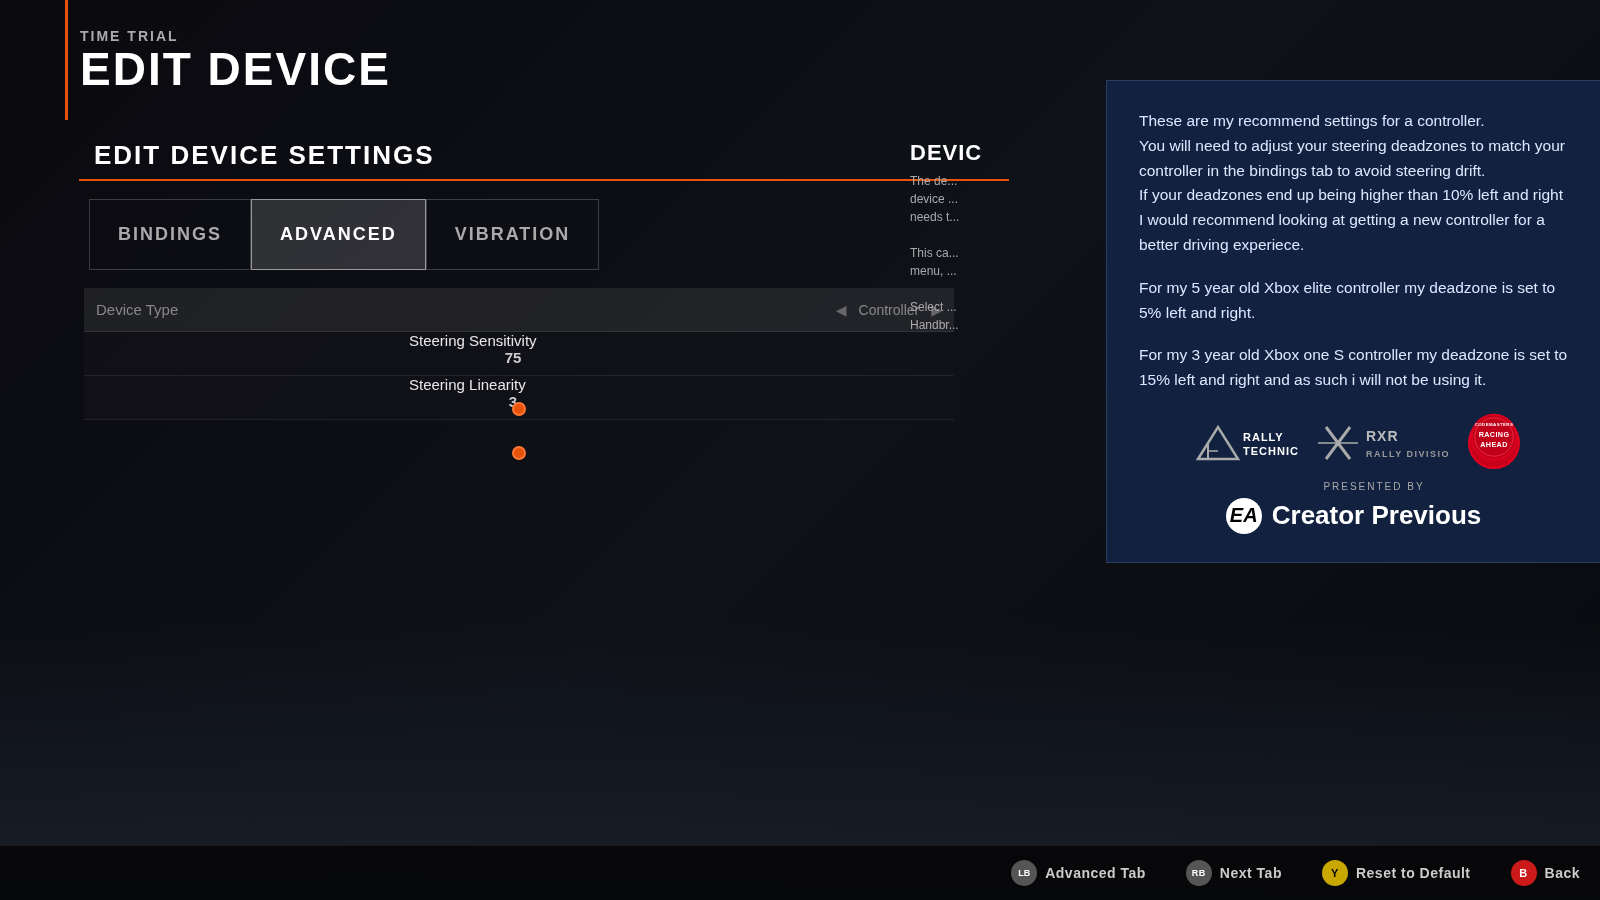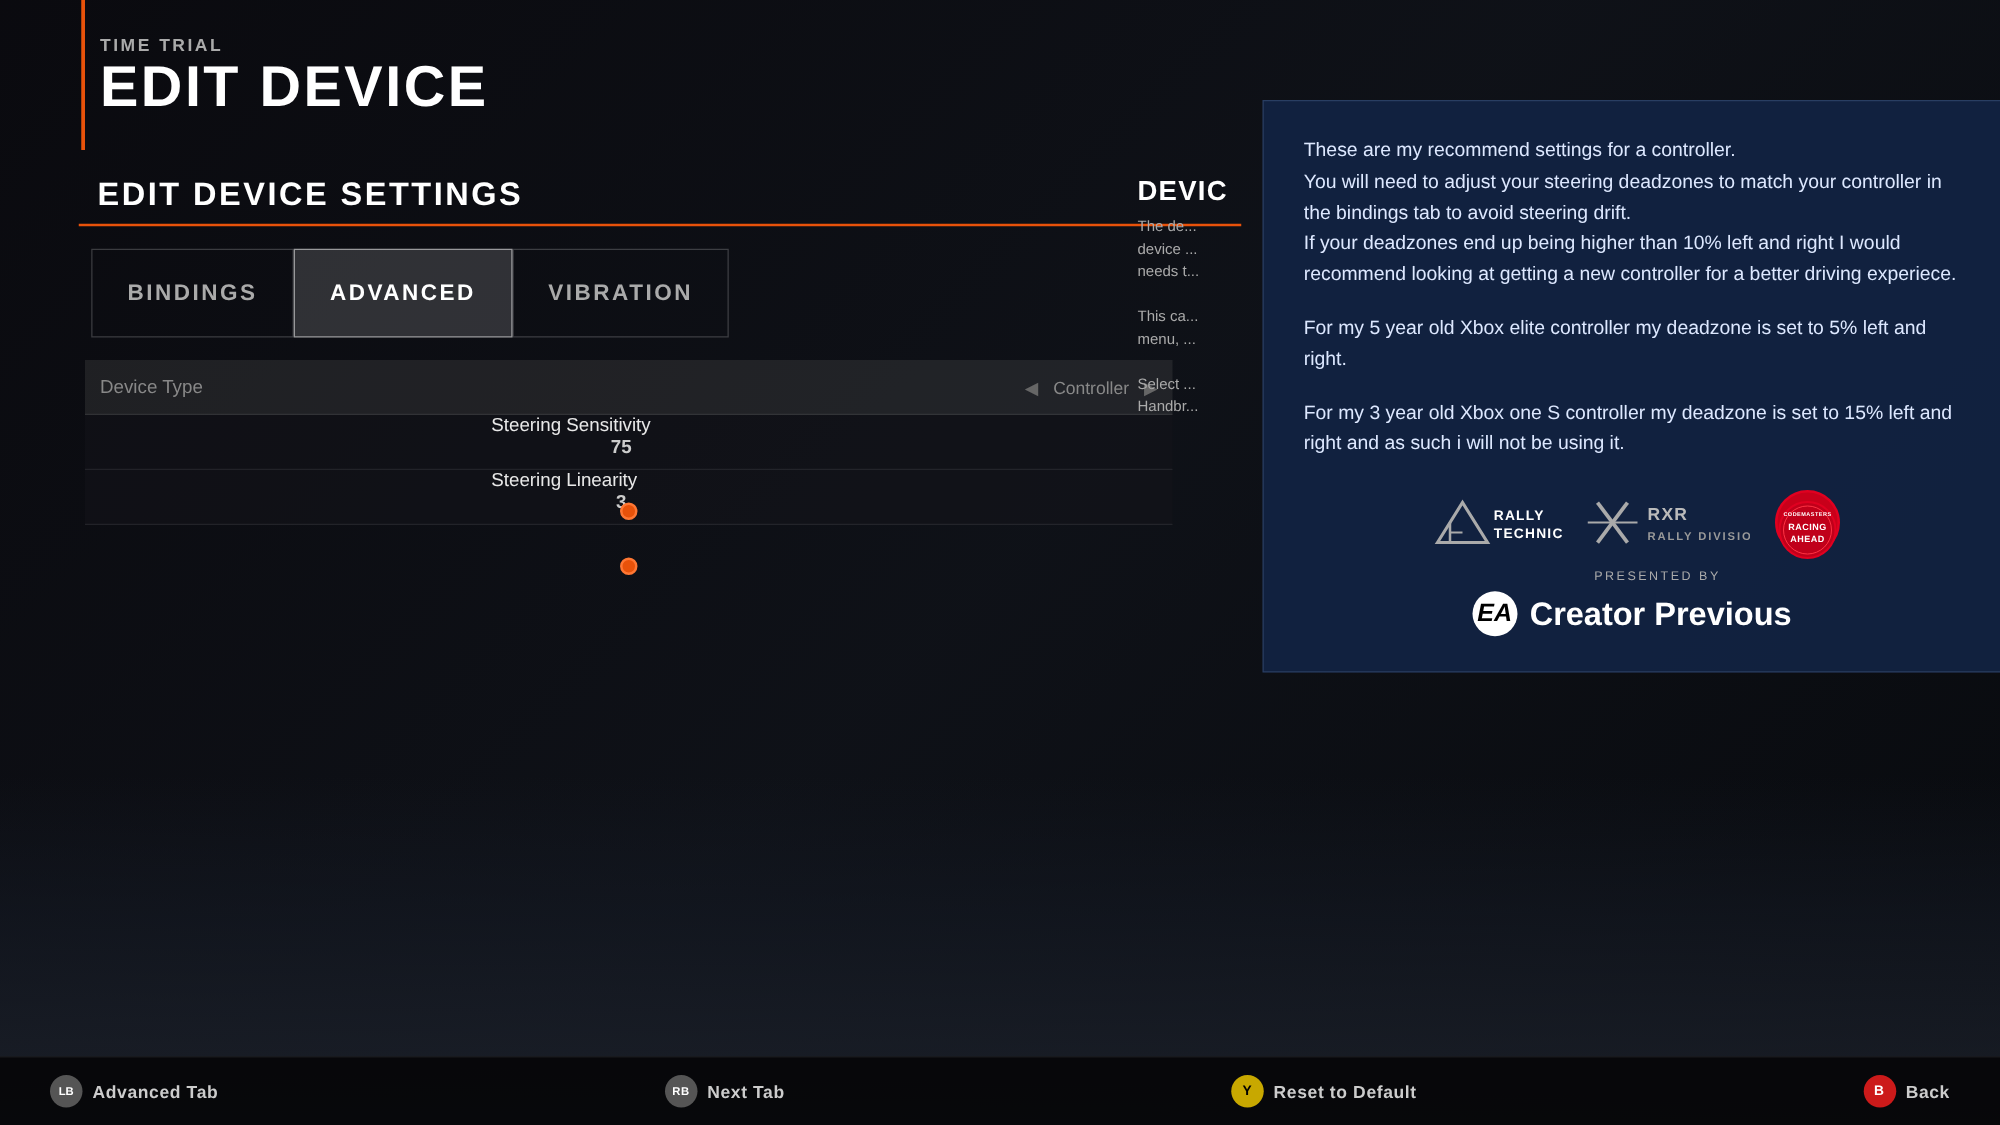--- a/index.html
+++ b/index.html
@@ -68,21 +68,21 @@
       color: #fff;
       letter-spacing: 2px;
       text-transform: uppercase;
       line-height: 1;
     }
 
     
     .main-content {
       position: absolute;
       top: 140px;
-      left: 63px;
+      left: 79px;
       right: 0;
       z-index: 2;
     }
 
     .section-title {
       font-size: 26px;
       font-weight: 900;
       color: #fff;
       letter-spacing: 2px;
       text-transform: uppercase;
@@ -238,21 +238,21 @@
       color: #aaa;
       margin-top: 6px;
       line-height: 1.5;
     }
 
     
     .info-panel {
       position: absolute;
       top: 80px;
       right: 0;
-      width: 590px;
+      width: 494px;
       background: rgba(18, 35, 65, 0.95);
       border: 1px solid rgba(100,130,180,0.3);
       border-right: none;
       padding: 28px 32px 28px 32px;
       z-index: 10;
     }
 
     .info-text {
       font-size: 15.5px;
       line-height: 1.6;
@@ -290,21 +290,21 @@
       justify-content: center;
     }
 
     .logo-racing-ahead {
       width: 52px;
       height: 52px;
       background: #c8001a;
       border-radius: 50%;
       border: 2px solid #e00020;
       display: flex;
-      align-items: flex-start;
+      align-items: flex-end;
       justify-content: center;
       font-size: 7px;
       font-weight: 900;
       color: #fff;
       text-align: center;
       text-transform: uppercase;
       letter-spacing: 0.3px;
       line-height: 1.2;
     }
 
@@ -353,22 +353,22 @@
     
     .bottom-nav {
       position: absolute;
       bottom: 0;
       left: 0;
       right: 0;
       height: 55px;
       background: rgba(5,5,8,0.9);
       display: flex;
       align-items: center;
-      justify-content: space-between;
-      padding: 0 40px;
+      justify-content: flex-end;
+      padding: 0 20px;
       gap: 40px;
       z-index: 20;
       border-top: 1px solid rgba(255,255,255,0.08);
     }
 
     .nav-btn {
       display: flex;
       align-items: center;
       gap: 8px;
       font-size: 14px;

